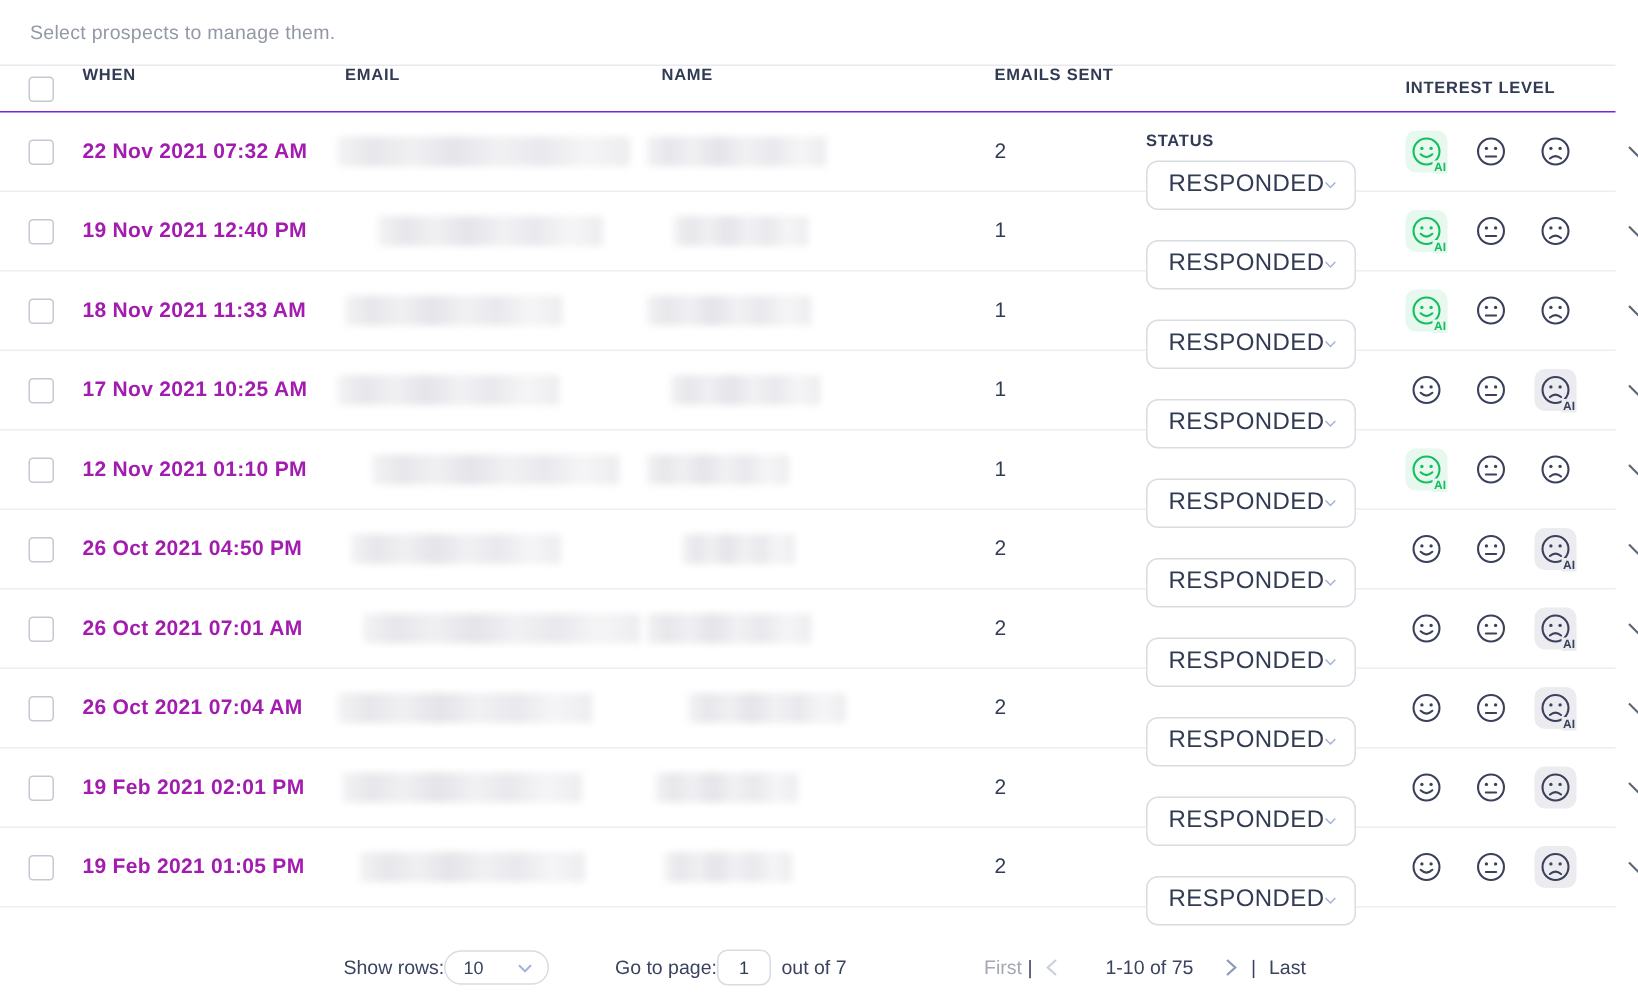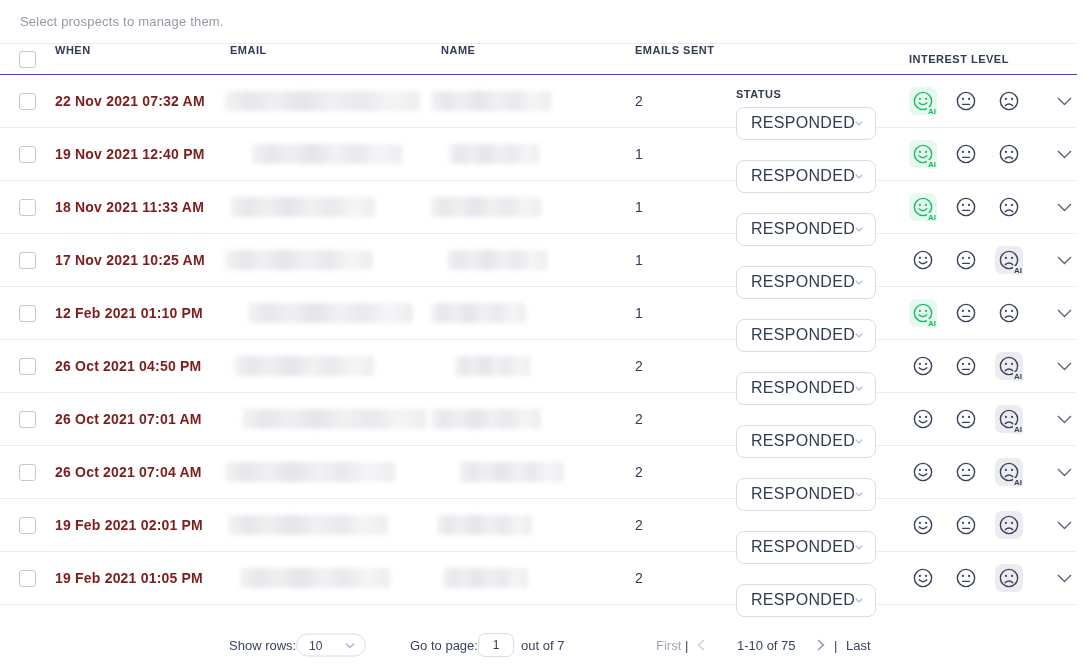--- a/index.html
+++ b/index.html
@@ -12,28 +12,28 @@
   .thead { display: flex; height: 32px;
     border-top: 1px solid #e9eaef; border-bottom: 1px solid #6d28d9; }
   .thead .hlabel { font-size: 11px; font-weight: 700; letter-spacing: .5px; color: #323b54; }
 
   .row { display: flex; align-items: center; height: 53px; border-bottom: 1px solid #edeef2; }
 
   .col-check { width: 55px; padding-left: 19px; flex: none; display: flex; align-items: center; }
   .col-when  { width: 156px; flex: none; }
   .col-email { width: 230px; flex: none; padding-left: 19px; }
   .col-name  { width: 194px; flex: none; }
-  .col-sent  { width: 101px; flex: none; }
+  .col-sent  { width: 101px; flex: none; margin-left: 28px; }
   .col-status{ width: 170px; flex: none; margin-top: 44px; }
   .col-interest { width: 130px; flex: none; display: flex; align-items: center; gap: 15px; padding-left: 3px; }
   .col-expand { width: 56px; flex: none; display: flex; justify-content: center; align-items: center; }
 
   .cb { width: 17px; height: 17px; border: 1.5px solid #c3c8d2; border-radius: 3px; background: #fff; display: inline-block; cursor: pointer; }
 
-  .when-text { font-size: 14px; font-weight: 700; color: #7f1d1d; letter-spacing: .2px; }
+  .when-text { font-size: 14px; font-weight: 700; color: #a21caf; letter-spacing: .2px; }
   .sent-text { font-size: 14px; color: #323b54; }
 
   .blur { height: 20px; border-radius: 2px; filter: blur(2.5px);
     background: linear-gradient(90deg,#f3f3f5 0%,#e7e7eb 12%,#f0f0f3 26%,#e4e4e9 40%,#f1f1f4 55%,#e9e9ed 70%,#f5f5f7 85%,#ededf0 100%); }
   .b-e { width: 195px; margin-left: -5px; }
   .b-n { width: 120px; margin-left: -10px; }
   .row:nth-child(2) .b-e { width: 150px; margin-left: 22px; }
   .row:nth-child(2) .b-n { width: 90px; margin-left: 8px; }
   .row:nth-child(3) .b-e { width: 145px; margin-left: 0; }
   .row:nth-child(3) .b-n { width: 110px; }
@@ -320,21 +320,21 @@
       <svg class="expand-chev" width="15" height="9" viewBox="0 0 15 9" fill="none" stroke-width="1.4">
             <path d="M1 1 L7.5 7.5 L14 1"></path>
           </svg>
     </div>
   </div>
 
   <div class="row">
     <div class="col-check">
           <span class="cb"></span>
         </div>
-    <div class="col-when"><span class="when-text">12 Feb 2021 01:10 PM</span></div>
+    <div class="col-when"><span class="when-text">12 Nov 2021 01:10 PM</span></div>
     <div class="col-email">
           <div class="blur b-e"></div>
         </div>
     <div class="col-name">
           <div class="blur b-n"></div>
         </div>
     <div class="col-sent"><span class="sent-text">1</span></div>
     <div class="col-status">
       <div class="select">
         <span>RESPONDED</span>

